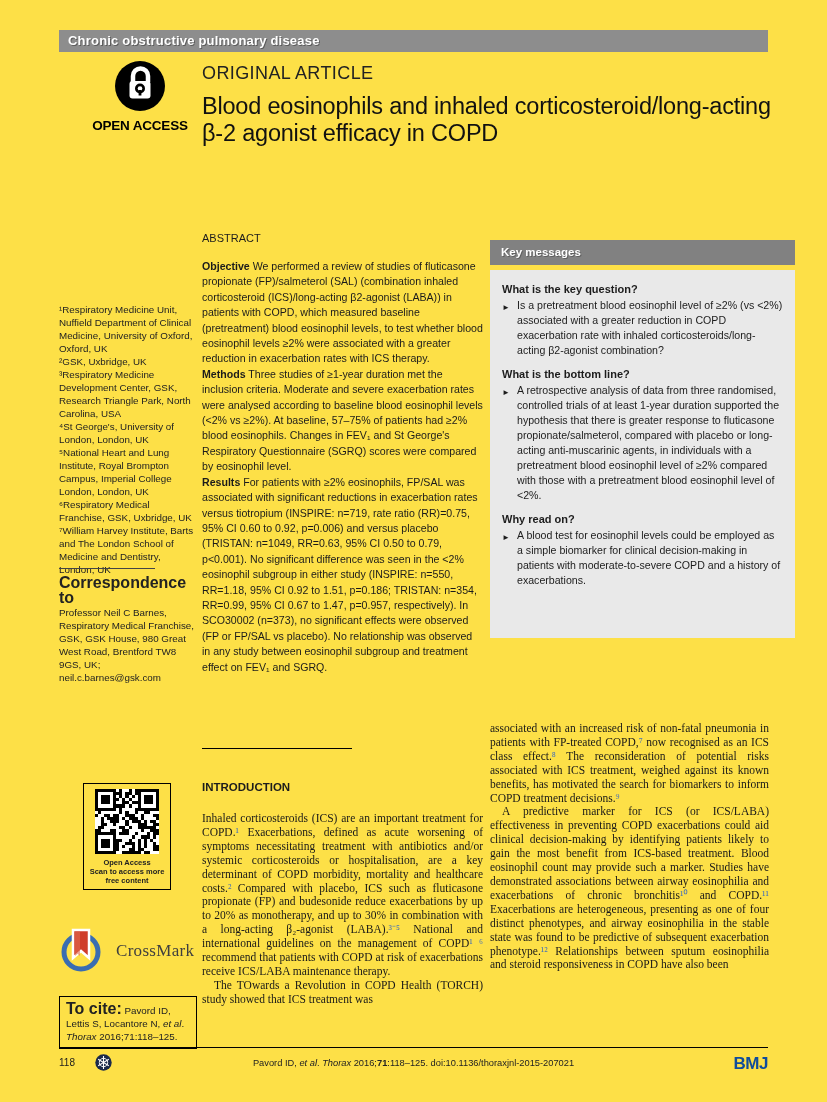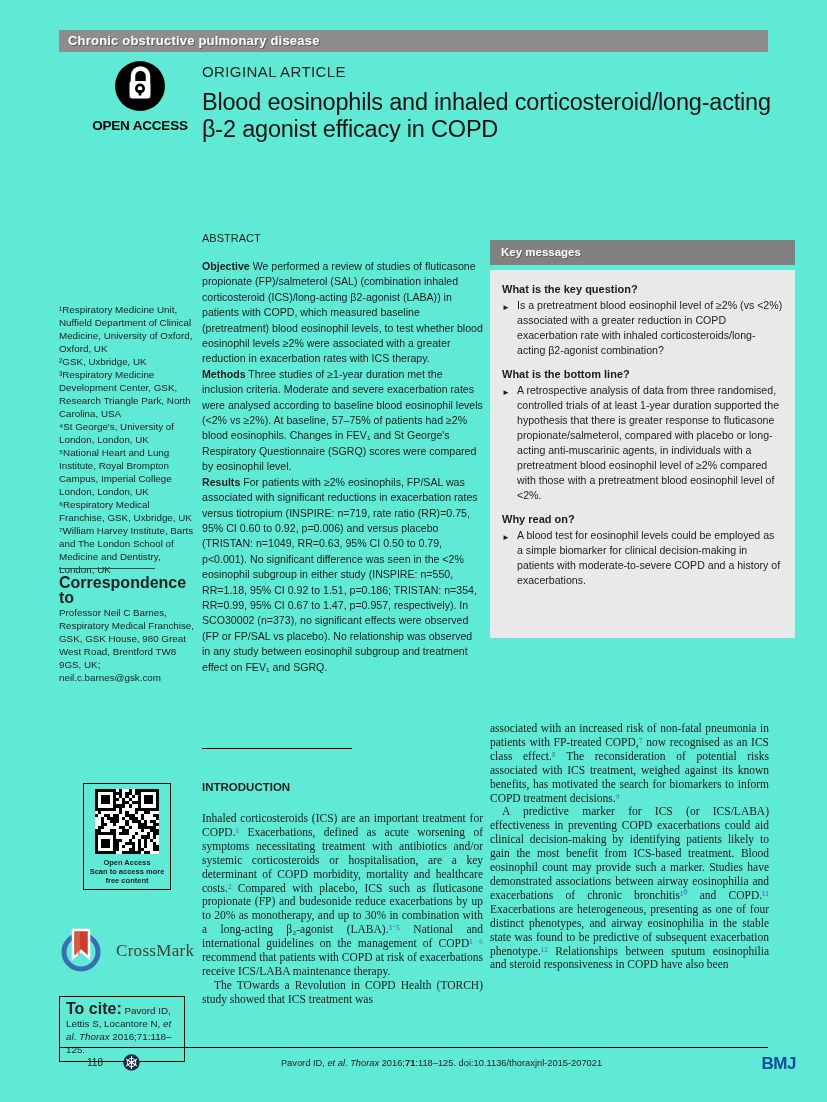--- a/index.html
+++ b/index.html
@@ -1,46 +1,46 @@
 <!DOCTYPE html>
 <html><head>
 <meta charset="utf-8">
 <style>
   html,body{margin:0;padding:0;background:#fff;}
-  .page{position:relative;width:827px;height:1102px;background:#5eead4;overflow:hidden;
+  .page{position:relative;width:827px;height:1102px;background:#fde047;overflow:hidden;
         font-family:"Liberation Sans",sans-serif;color:#1c1c1c;}
   
   .banner{position:absolute;left:59px;top:30px;width:709px;height:22px;background:#8d8d8d;
           color:#fff;font-weight:bold;font-size:13px;line-height:22px;padding-left:9px;
           box-sizing:border-box;text-shadow:1px 1px 0 rgba(60,60,60,.6);letter-spacing:.2px;}
   
   .oa-block{position:absolute;left:82px;top:56px;width:116px;text-align:center;}
   .oa-text{font-weight:bold;font-size:13.5px;letter-spacing:-.2px;margin-top:2px;color:#000;}
   
   .head{position:absolute;left:202px;top:63px;width:570px;}
-  .kicker{font-size:15px;color:#222;letter-spacing:.4px;}
+  .kicker{font-size:18px;color:#222;letter-spacing:.4px;}
   .title{margin:9px 0 0 0;font-size:23.5px;line-height:27px;font-weight:normal;color:#111;letter-spacing:-.2px;}
   .authors{margin-top:13px;font-size:13px;line-height:19px;color:#111;}
   
   .sidebar{position:absolute;left:59px;top:234px;width:138px;height:808px;font-size:9.8px;line-height:13px;color:#222;}
   .sb{position:absolute;left:0;width:138px;}
   .rule{width:96px;border-top:1px solid #444;margin-bottom:7px;}
   .sb b{font-size:16px;}
   .arrow-inline{font-size:8px;}
   .affil,.hist-line{margin:0;}
   
   .qrbox{border:1px solid #000;width:76px;padding:5px 5px 4px 5px;margin-left:24px;text-align:center;}
   .qr{display:grid;grid-template-columns:repeat(21,3.1px);grid-auto-rows:3.1px;margin:0 auto;width:65px;}
   .qrc{background:#fff;} .qrc.on{background:#000;}
   .qrcap{margin-top:4px;font-weight:bold;font-size:7.5px;line-height:9px;}
   
   .crossmark{display:flex;align-items:center;gap:13px;}
   .cm-label{font-family:"Liberation Serif",serif;font-size:17px;color:#3f3f3f;letter-spacing:.3px;}
   
-  .tocite{border:1.5px solid #000;padding:5px 6px;width:126px;box-sizing:border-box;font-size:9.8px;line-height:13px;}
+  .tocite{border:1.5px solid #000;padding:5px 6px;width:138px;box-sizing:border-box;font-size:9.8px;line-height:13px;}
   
   .colmid{position:absolute;left:202px;top:232px;width:281px;height:810px;}
   .abs-h{font-weight:normal;font-size:11px;margin-bottom:15px;}
   .abs-p{margin:0;font-size:10.6px;line-height:15.4px;color:#1b1b1b;}
   .abs-rule{position:absolute;left:0;top:516px;width:150px;border-top:1.3px solid #000;}
   .intro{position:absolute;left:0;top:549px;width:281px;}
   .sec-h{font-weight:bold;font-size:11.5px;margin-bottom:19px;}
   .serif{font-family:"Liberation Serif",serif;font-size:11.5px;line-height:13.9px;text-align:justify;
          margin:0;color:#181818;}
   .serif.indent{text-indent:12px;}
@@ -50,21 +50,21 @@
   .key-head{background:#818181;color:#fff;font-weight:bold;font-size:11.5px;padding:6px 11px 7px 11px;
             text-shadow:1px 1px 0 rgba(70,70,70,.55);}
   .key-body{margin-top:5px;background:#e9e9e9;padding:13px 12px 14px 12px;min-height:368px;box-sizing:border-box;}
   .key-h{font-weight:bold;font-size:11px;margin:0 0 3px 0;}
   .key-sec + .key-sec{margin-top:10px;}
   .key-b{display:flex;font-size:10.6px;line-height:15px;}
   .key-b .arrow{flex:none;width:15px;font-size:8px;padding-top:2px;}
   .rbody{position:absolute;left:0;top:482px;width:279px;}
   
   .foot-rule{position:absolute;left:59px;top:1047px;width:709px;border-top:1.3px solid #000;}
-  .footer{position:absolute;left:59px;top:1054px;width:709px;height:26px;margin-left:28px;}
+  .footer{position:absolute;left:59px;top:1054px;width:709px;height:26px;}
   .pageno{position:absolute;left:0;top:3px;font-size:10px;}
   .globe{position:absolute;left:36px;top:0;}
   .cite{position:absolute;left:0;width:100%;text-align:center;top:4px;font-size:9.3px;color:#222;}
   .cite i{font-style:italic;} .cite b{font-weight:bold;}
   .bmj{position:absolute;right:0;top:0;font-weight:bold;font-size:17px;color:#0f4c9c;letter-spacing:-.5px;}
 </style>
 </head>
 <body>
 
 <div class="page">

